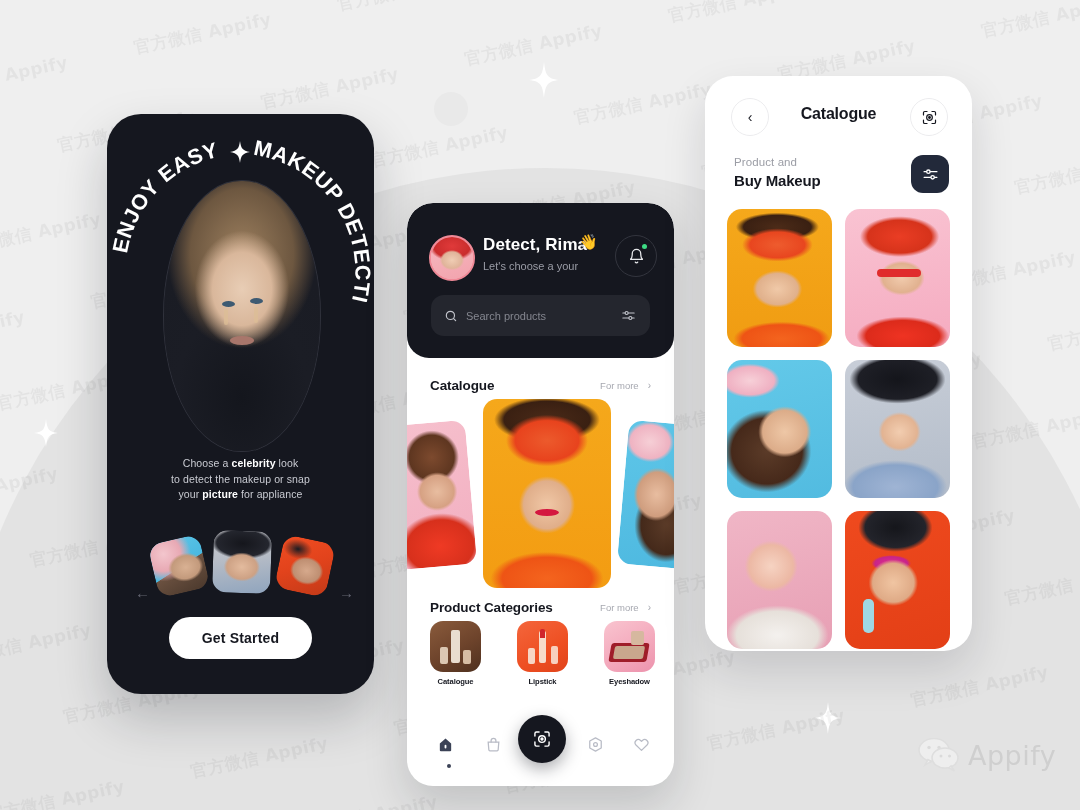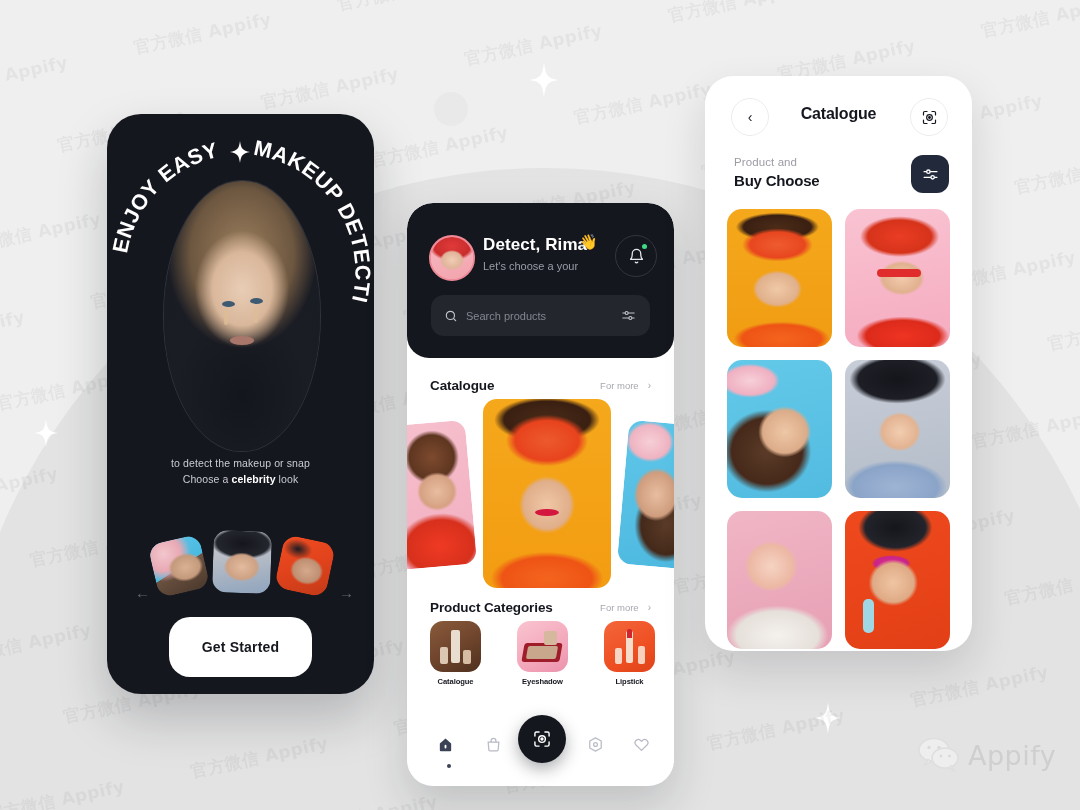--- a/index.html
+++ b/index.html
@@ -81,21 +81,21 @@
       linear-gradient(170deg,#cfcfd3 0%,#b6bcc6 45%,#8fa4bd 100%);}
   #thumb-c{left:154px;top:10px;width:52px;height:54px;transform:rotate(12deg);}
   #thumb-c .im{background:
       radial-gradient(ellipse 42% 34% at 55% 58%,#d6a98c 0%,#bf8f72 62%,rgba(0,0,0,0) 76%),
       radial-gradient(ellipse 40% 26% at 30% 22%,#1b1c22 0%,rgba(0,0,0,0) 70%),
       linear-gradient(150deg,#f04d22 0%,#e2431c 48%,#c23a18 100%);}
   .nav-arrow{position:absolute;color:#646672;font-size:15px;}
   #arrow-left{left:10px;top:55px;}
   #arrow-right{left:214px;top:55px;}
   #get-started{
-    position:absolute;left:62px;top:503px;width:143px;height:60px;border-radius:21px;
+    position:absolute;left:62px;top:503px;width:143px;height:42px;border-radius:21px;
     background:#fff;color:#15171f;font-size:14px;font-weight:bold;letter-spacing:.2px;
     display:flex;align-items:center;justify-content:center;cursor:pointer;border:none;
     font-family:"Liberation Sans",sans-serif;
   }
 
   
   #home-header{
     position:absolute;left:0;top:0;width:267px;height:155px;
     background:#15171f;border-radius:26px 26px 22px 22px;
   }
@@ -380,23 +380,26 @@
   <div id="hero-oval">
     <div class="face"></div>
     <div class="eye l"></div>
       <div class="eye r"></div>
     <div class="tear" style="left:60px;top:128px;"></div>
     <div class="tear" style="left:90px;top:126px;"></div>
     <div class="lip"></div>
   </div>
 
   <div class="onb-copy">
+    <div>
+      <span>Choose a </span><b>celebrity</b><span> look</span>
+    </div>
     <div>to detect the makeup  or snap</div>
     <div>
-      <span>Choose a </span><b>celebrity</b><span> look</span>
+      <span>your </span><b>picture</b><span> for appliance</span>
     </div>
   </div>
 
   <div id="thumb-row">
     <span class="nav-arrow" id="arrow-left">←</span>
     <div class="thumb" id="thumb-a">
         <div class="im"></div>
       </div>
     <div class="thumb" id="thumb-b">
         <div class="im"></div>
@@ -479,35 +482,35 @@
   <div id="cat-row">
     <div class="cat-item">
       <div class="cat-thumb" id="ct-foundation">
         <div class="prod" style="left:21px;top:9px;width:9px;height:33px;background:#e9ddcf;"></div>
         <div class="prod" style="left:10px;top:26px;width:8px;height:17px;background:#dbc7b2;"></div>
         <div class="prod" style="left:33px;top:29px;width:8px;height:14px;background:#d6bda4;"></div>
       </div>
       <div class="cat-label">Catalogue</div>
     </div>
     <div class="cat-item">
-      <div class="cat-thumb" id="ct-eyeshadow">
-        <div class="prod" style="left:6px;top:22px;width:38px;height:19px;background:#9f1d2a;border-radius:3px;transform:skewX(-10deg);"></div>
-        <div class="prod" style="left:10px;top:25px;width:30px;height:13px;background:#c9a78d;border-radius:2px;transform:skewX(-10deg);"></div>
-        <div class="prod" style="left:27px;top:10px;width:13px;height:14px;background:#d6b89f;border-radius:2px;"></div>
-      </div>
-      <div class="cat-label">Eyeshadow</div>
-    </div>
-    <div class="cat-item">
       <div class="cat-thumb" id="ct-lipstick">
         <div class="prod" style="left:22px;top:10px;width:7px;height:32px;background:#f6dccb;"></div>
         <div class="prod" style="left:23px;top:8px;width:5px;height:9px;background:#d0252c;border-radius:2px 2px 0 0;"></div>
         <div class="prod" style="left:11px;top:27px;width:7px;height:16px;background:#f7d6c5;"></div>
         <div class="prod" style="left:34px;top:25px;width:7px;height:18px;background:#f7d0be;"></div>
       </div>
       <div class="cat-label">Lipstick</div>
+    </div>
+    <div class="cat-item">
+      <div class="cat-thumb" id="ct-eyeshadow">
+        <div class="prod" style="left:6px;top:22px;width:38px;height:19px;background:#9f1d2a;border-radius:3px;transform:skewX(-10deg);"></div>
+        <div class="prod" style="left:10px;top:25px;width:30px;height:13px;background:#c9a78d;border-radius:2px;transform:skewX(-10deg);"></div>
+        <div class="prod" style="left:27px;top:10px;width:13px;height:14px;background:#d6b89f;border-radius:2px;"></div>
+      </div>
+      <div class="cat-label">Eyeshadow</div>
     </div>
   </div>
 
   <div id="bottom-nav">
     <span class="nav-ic" id="nav-home">
       <svg width="17" height="17" viewBox="0 0 24 24">
           <path d="M4 10.5 12 3.5l8 7V20a1.5 1.5 0 0 1-1.5 1.5h-13A1.5 1.5 0 0 1 4 20z" fill="#3b4256"></path>
           <rect x="10.7" y="12.5" width="2.6" height="5" rx="1.3" fill="#fff"></rect>
         </svg>
     </span>
@@ -554,21 +557,21 @@
           <path d="M15.5 3.5h3.2a1.8 1.8 0 0 1 1.8 1.8v3.2"></path>
         <path d="M20.5 15.5v3.2a1.8 1.8 0 0 1-1.8 1.8h-3.2"></path>
           <path d="M8.5 20.5H5.3a1.8 1.8 0 0 1-1.8-1.8v-3.2"></path>
         <circle cx="12" cy="12" r="4"></circle>
           <circle cx="12" cy="12" r="1.2" fill="#15171f"></circle>
       </svg>
     </div>
   </div>
 
   <div id="detect-line1">Product and</div>
-  <div id="detect-line2">Buy Choose</div>
+  <div id="detect-line2">Buy Makeup</div>
 
   <div id="filter-btn">
     <svg width="17" height="17" viewBox="0 0 24 24" fill="none" stroke="#ffffff" stroke-width="1.9" stroke-linecap="round">
       <path d="M3 8h3"></path>
         <circle cx="9" cy="8" r="2.4"></circle>
         <path d="M12 8h9"></path>
       <path d="M3 16h9"></path>
         <circle cx="15" cy="16" r="2.4"></circle>
         <path d="M18 16h3"></path>
     </svg>

